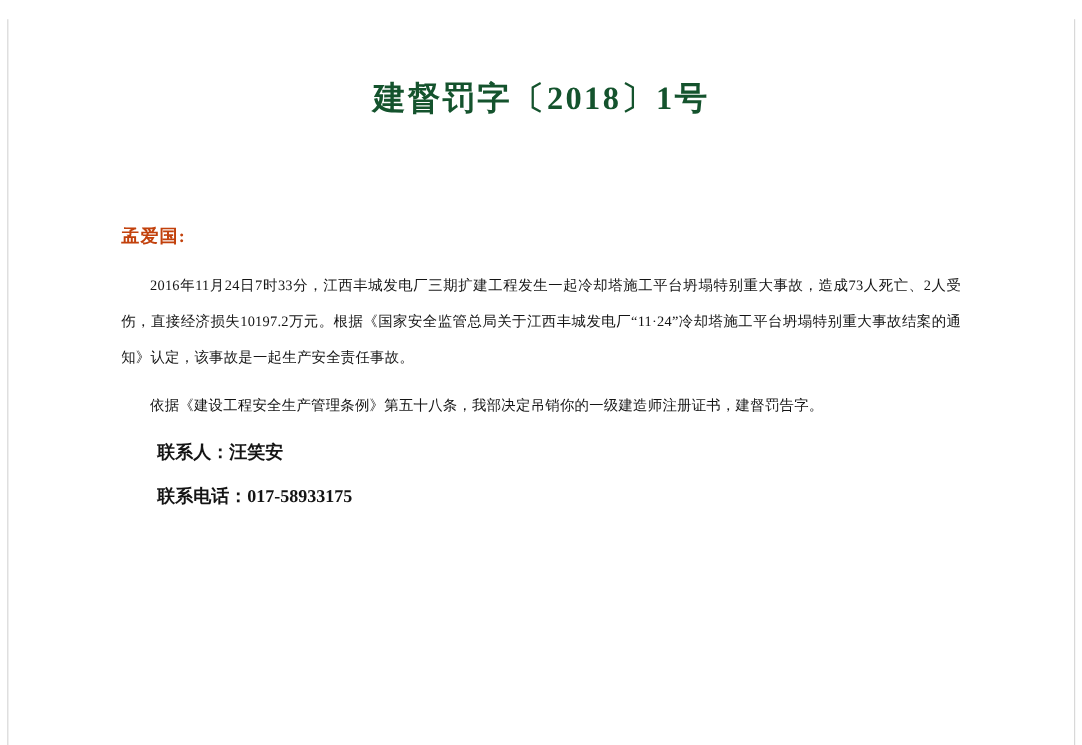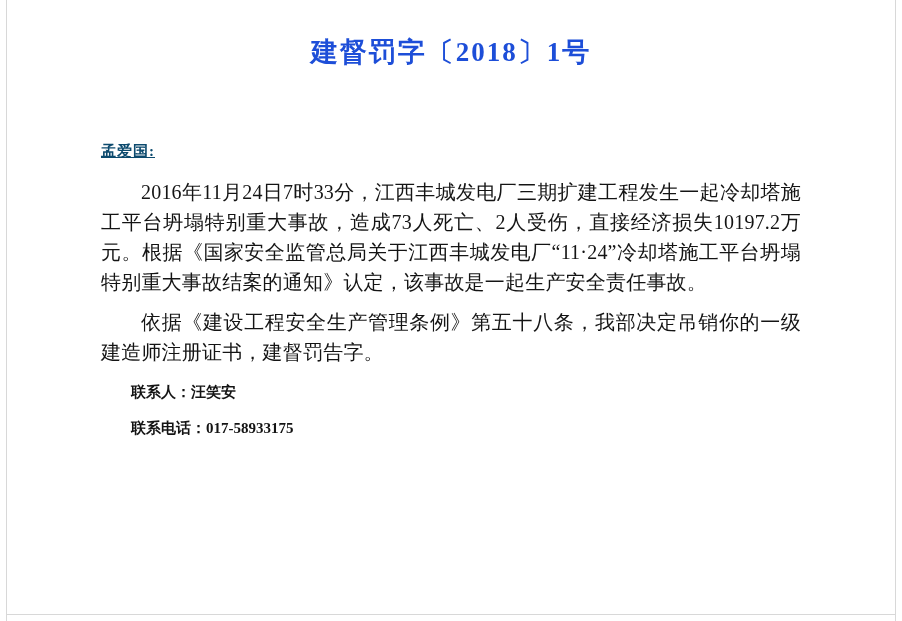--- a/index.html
+++ b/index.html
@@ -42,45 +42,44 @@
   }
   .bottom-rule {
     position: absolute;
     left: 6px;
     right: 6px;
     bottom: 6px;
     height: 1px;
     background: #d8d8d8;
   }
   .doc-title {
-    margin: 0;
-    padding-top: 34px;
+    margin: 16px;
+    padding-top: 48px;
     text-align: center;
     font-size: 27px;
     font-weight: bold;
     letter-spacing: 2px;
     font-family: "Liberation Serif", "DejaVu Serif", serif;
-    color: #1d4ed8;
+    color: #14532d;
   }
   .body-block {
     margin: 0 auto;
     width: 700px;
     padding-top: 72px;
     box-sizing: border-box;
   }
   .recipient {
     font-size: 15px;
     font-weight: bold;
     letter-spacing: 1px;
     margin: 0 0 16px 0;
-    color: #0c4a6e;
-    text-decoration: underline;
+    color: #c2410c;
   }
   p.para {
-    font-size: 20px;
+    font-size: 12px;
     line-height: 30px;
     margin: 0 0 10px 0;
     text-indent: 2em;
     text-align: justify;
     letter-spacing: 0.2px;
     color: #141414;
   }
   p.contact {
     font-size: 15px;
     line-height: 30px;

